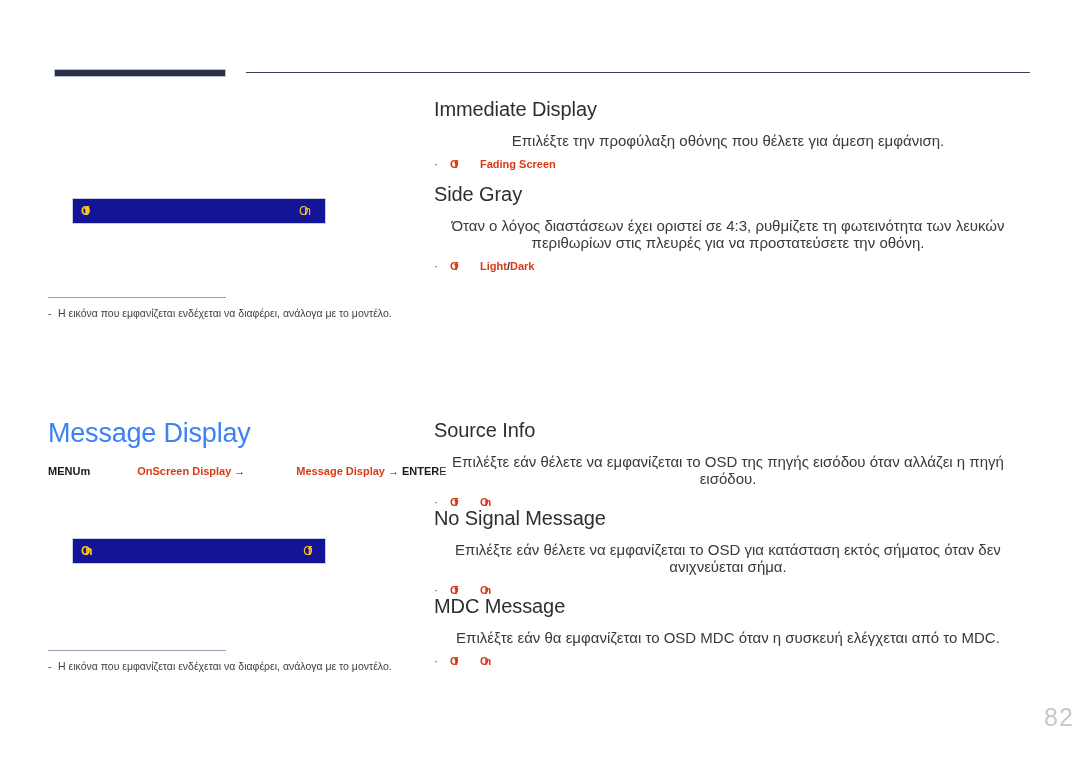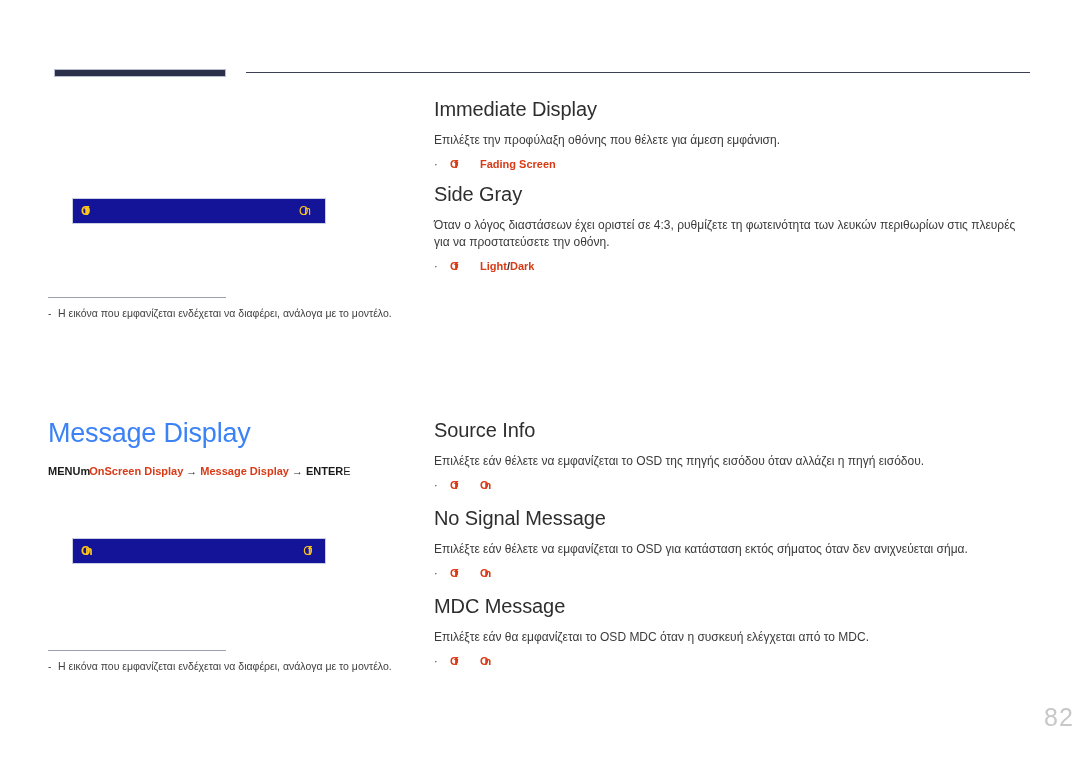--- a/index.html
+++ b/index.html
@@ -122,42 +122,44 @@
   .bc-tofu {
     font-weight: bold;
     color: #1a1a1a;
     letter-spacing: -3px;
     display: inline-block;
     margin-right: 2px;
   }
   .bc-red {
     font-weight: bold;
     color: #d93a16;
+    padding-left: 48px;
   }
   .bc-arrow {
     color: #1a1a1a;
     padding: 0 3px;
   }
   .bc-tail {
     color: #1a1a1a;
   }
 
   
   h2.topic {
     font-size: 20px;
     font-weight: normal;
     color: #2e2e2e;
     margin: 0;
     letter-spacing: -0.1px;
   }
   p.desc {
-    font-size: 12px;
+    font-size: 15px;
     line-height: 17px;
     color: #3a3a3a;
     margin: 11px 0 0 0;
+    text-align: center;
   }
   ul.opts {
     list-style: none;
     margin: 7px 0 0 0;
     padding: 0;
   }
   ul.opts li {
     font-size: 11px;
     color: #d93a16;
     font-weight: bold;

